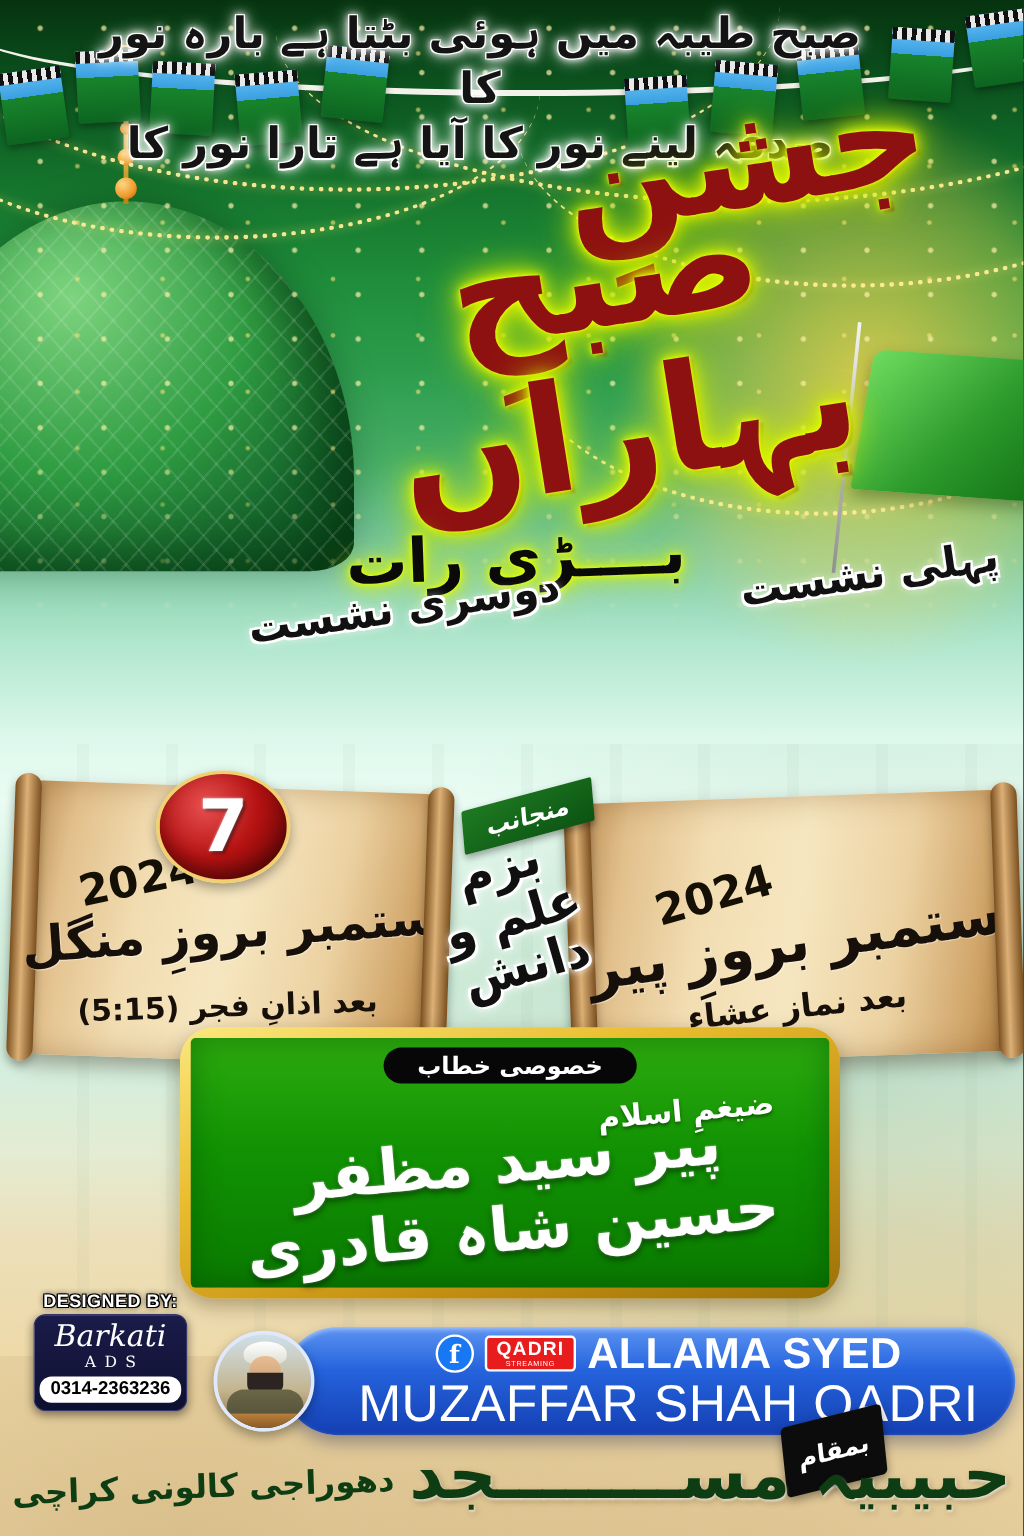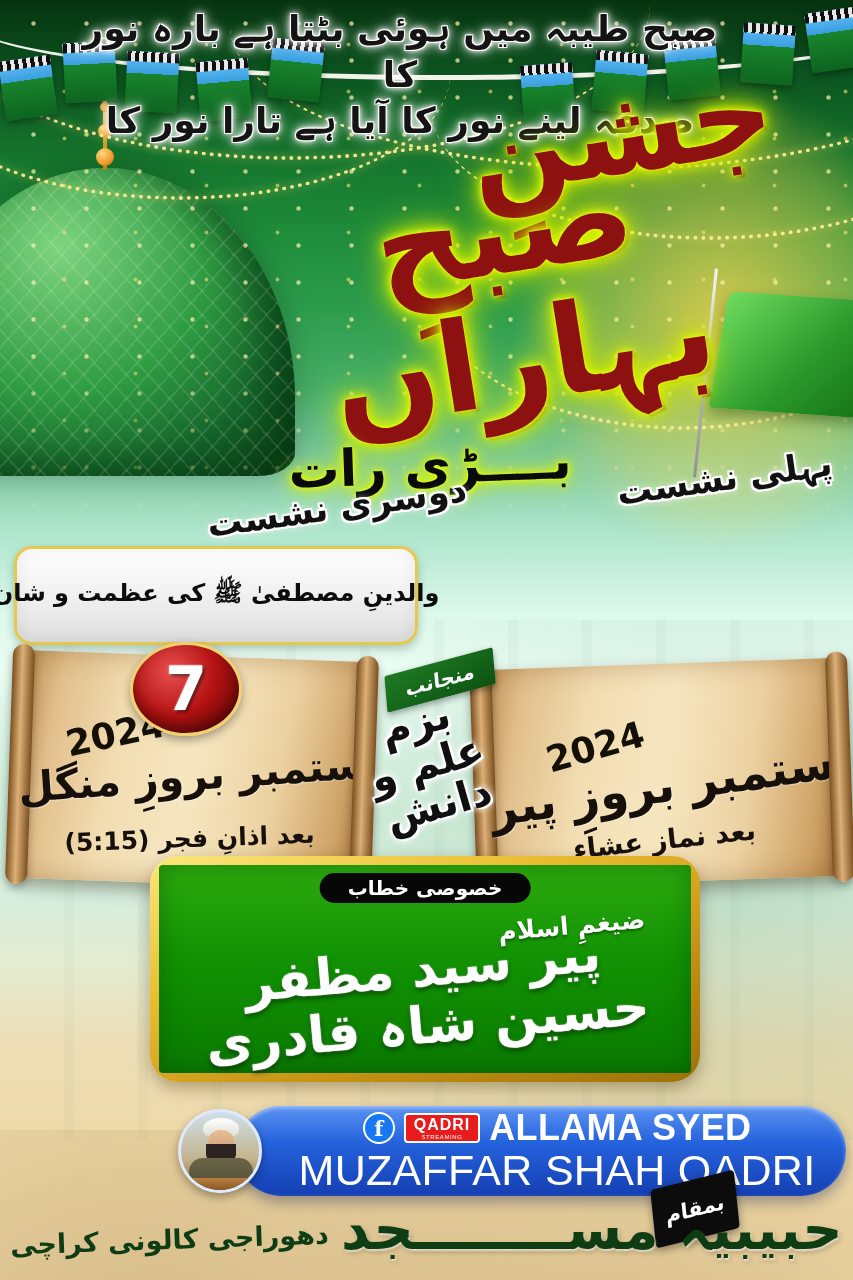--- a/index.html
+++ b/index.html
@@ -259,23 +259,20 @@
 
   <div class="abs title">
     <span class="t1">جشنِ</span>
     <span class="t2">صبحِ بہاراں</span>
   </div>
   <div class="abs bari">بــــڑی رات</div>
 
   <div class="abs sess-label sl1">پہلی نشست</div>
 
   <div class="abs sess-label sl2">دوسری نشست</div>
-  <div class="abs sess-box sb2">
-    <span>والدینِ مصطفیٰ ﷺ کی عظمت و شان</span>
-  </div>
 
   <div class="abs scroll sc1">
     <div class="s-year sy1">2024</div>
     <div class="s-week sw1">ستمبر بروزِ پیر</div>
     <div class="s-time st1">بعد نمازِ عشاء</div>
   </div>
 
   <div class="abs scroll sc2">
     <div class="s-year sy2">2024</div>
     <div class="s-week sw2">ستمبر بروزِ منگل</div>
@@ -291,20 +288,28 @@
 دانش</div>
 
   <div class="abs panel-gold">
     <div class="panel-green">
       <div class="pill">خصوصی خطاب</div>
       <div class="honorific">ضیغمِ اسلام</div>
       <div class="speaker">پیر سید مظفر حسین شاہ قادری</div>
     </div>
   </div>
 
+  <div class="abs designed">
+    <div class="d-title">DESIGNED BY:</div>
+    <div class="d-box">
+      <div class="d-brand">Barkati</div>
+      <div class="d-sub">ADS</div>
+      <div class="d-phone">0314-2363236</div>
+    </div>
+  </div>
 
   <div class="abs live-bar">
     <div class="avatar">
       <div class="av-turban"></div>
       <div class="av-face"></div>
       <div class="av-beard"></div>
       <div class="av-body"></div>
       <div class="av-desk"></div>
     </div>
     <div class="bar-content">

